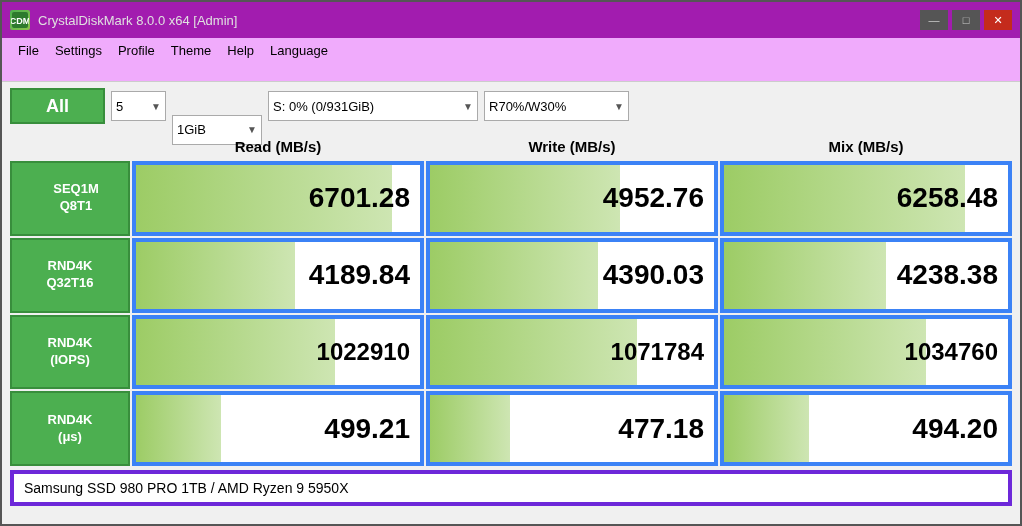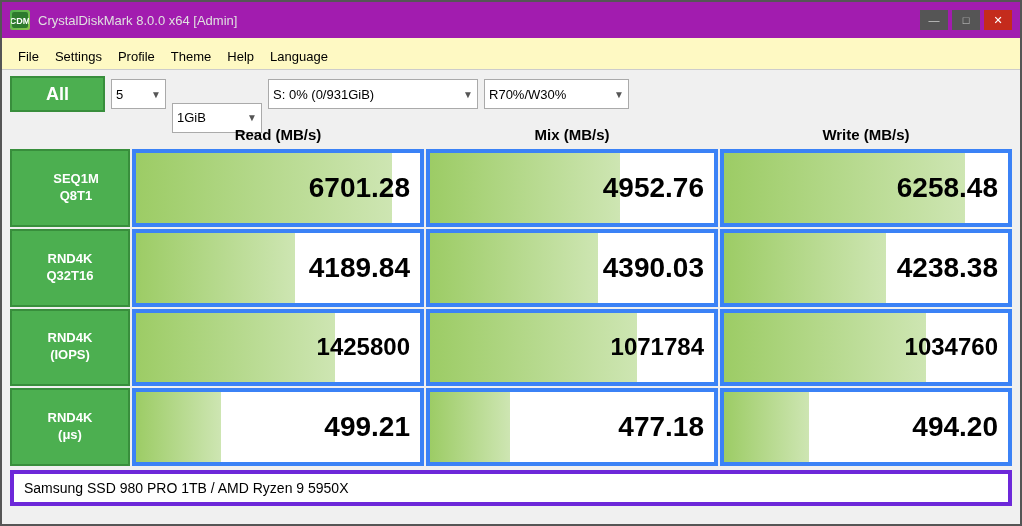--- a/index.html
+++ b/index.html
@@ -56,25 +56,25 @@
       border: none;
       color: #ccc;
       font-size: 11px;
       cursor: pointer;
       display: flex;
       align-items: center;
       justify-content: center;
     }
     .win-btn.close { background: #c42b1c; color: white; }
     .menu-bar {
-      background: #fef9c3;
-      display: flex;
-      align-items: flex-end;
+      background: #f0abfc;
+      display: flex;
+      align-items: flex-start;
       padding: 3px 8px;
-      height: 32px;
+      height: 44px;
       border-bottom: 1px solid #ccc;
       flex-shrink: 0;
     }
     .menu-item {
       padding: 2px 8px;
       font-size: 13px;
       color: #000;
       cursor: pointer;
     }
     .toolbar {
@@ -238,22 +238,22 @@
       <span>R70%/W30%</span>
       <span class="dropdown-arrow">▼</span>
     </div>
   </div>
 
   <div class="main-content">
 
     <div class="header-row">
       <div class="col-header"></div>
       <div class="col-header">Read (MB/s)</div>
+      <div class="col-header">Write (MB/s)</div>
       <div class="col-header">Mix (MB/s)</div>
-      <div class="col-header">Write (MB/s)</div>
     </div>
 
     <div id="data-rows-container" style="flex:1; display:flex; flex-direction:column; gap:2px;">
         <div class="data-row">
           <div class="row-label" style="white-space: pre; text-align: center; padding-left: 12px;">SEQ1M
 Q8T1</div>
           <div class="data-cell">
             <div class="bar" style="width: 90%;"></div>
             <span class="value">6701.28</span>
           </div>
@@ -280,21 +280,21 @@
           <div class="data-cell">
             <div class="bar" style="width: 57%;"></div>
             <span class="value">4238.38</span>
           </div>
         </div>
         <div class="data-row">
           <div class="row-label" style="white-space: pre; text-align: center;">RND4K
 (IOPS)</div>
           <div class="data-cell iops">
             <div class="bar" style="width: 70%;"></div>
-            <span class="value">1425800</span>
+            <span class="value">1022910</span>
           </div>
           <div class="data-cell iops">
             <div class="bar" style="width: 73%;"></div>
             <span class="value">1071784</span>
           </div>
           <div class="data-cell iops">
             <div class="bar" style="width: 71%;"></div>
             <span class="value">1034760</span>
           </div>
         </div>

